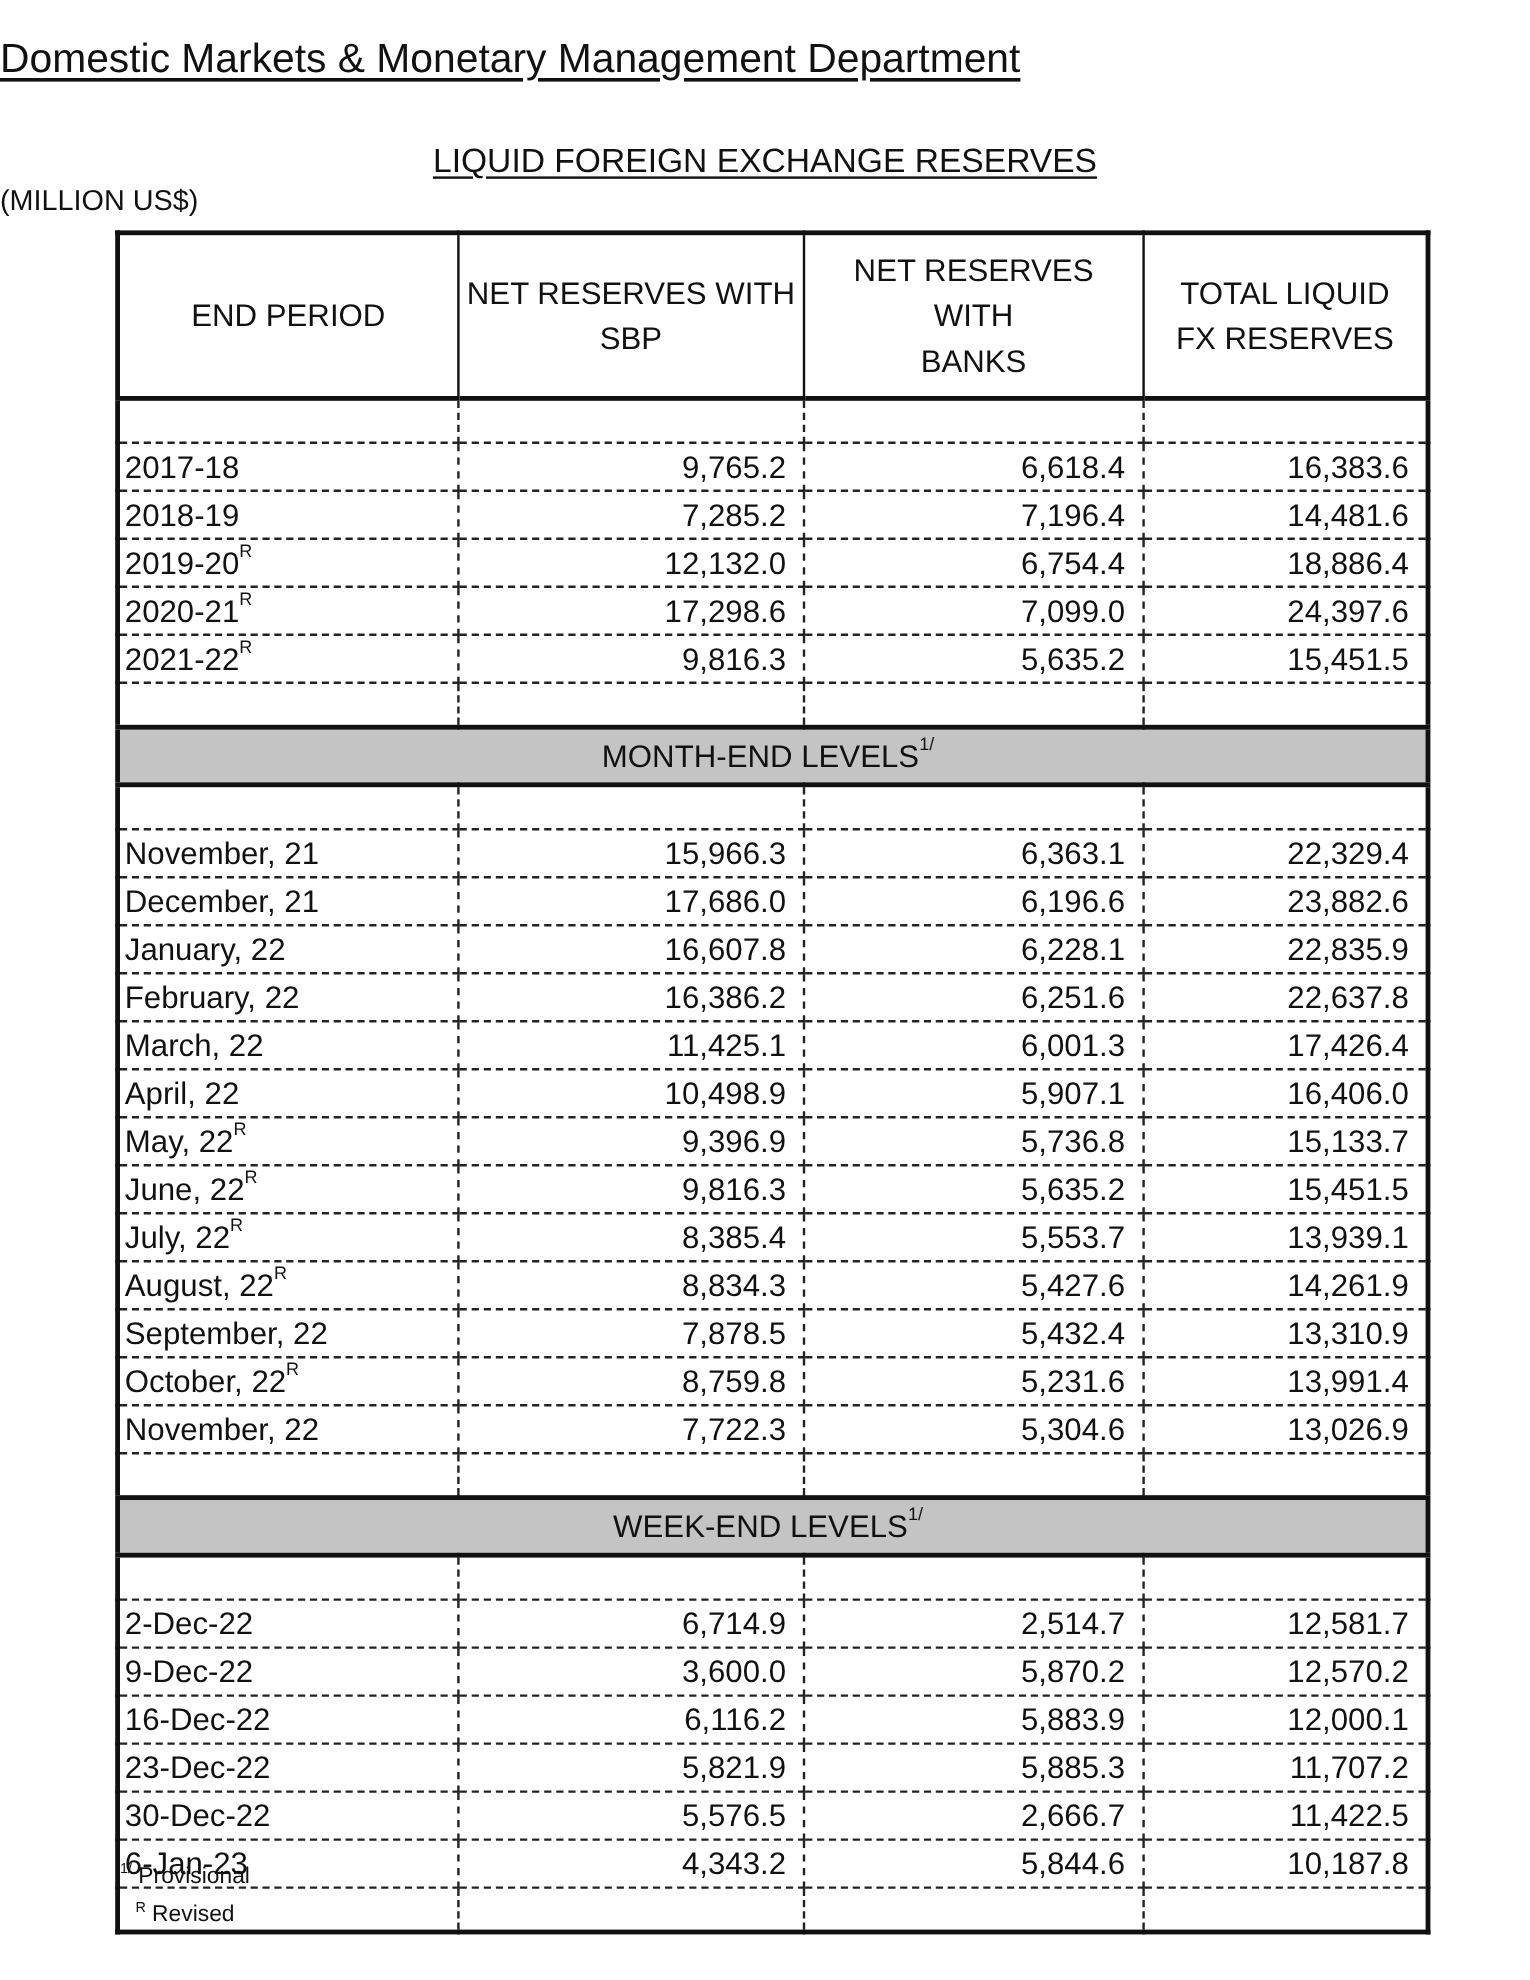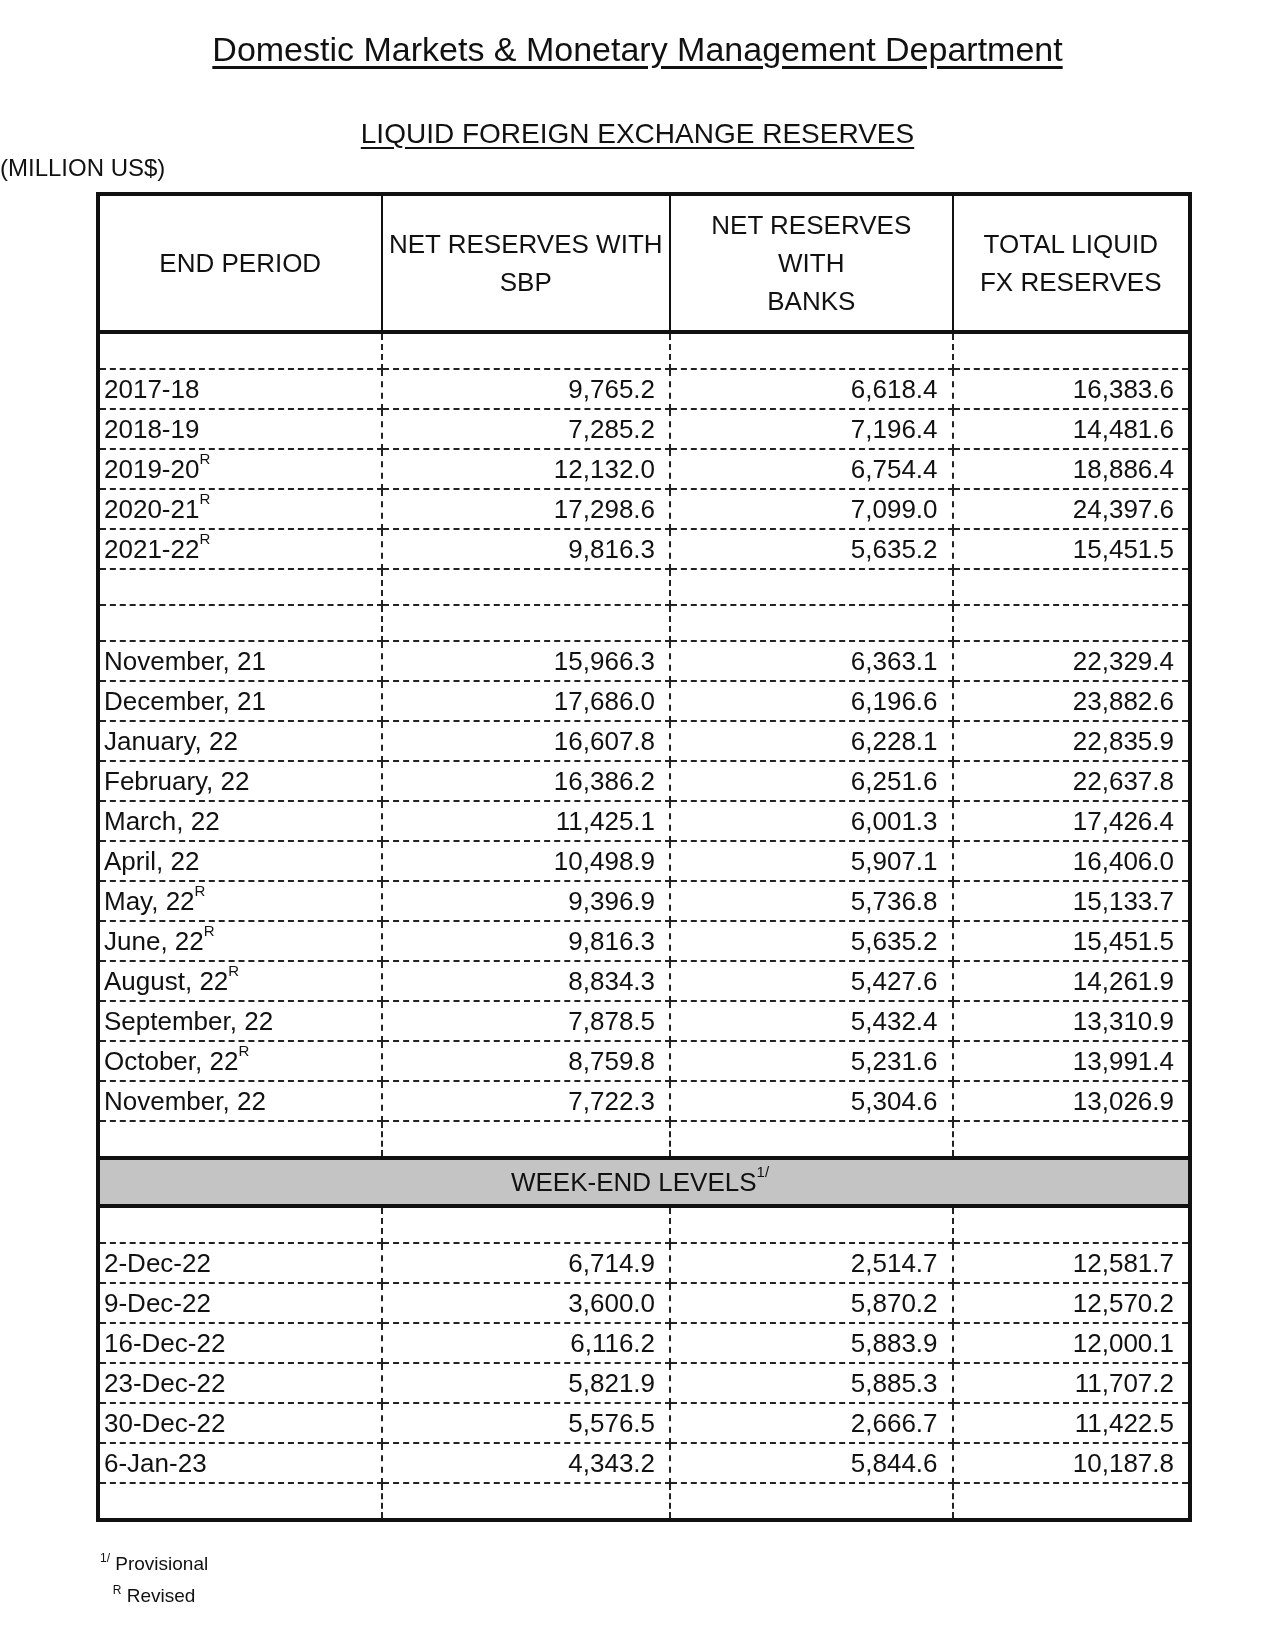--- a/index.html
+++ b/index.html
@@ -1,17 +1,17 @@
 <!DOCTYPE html>
 <html><head>
 <meta charset="utf-8">
 <style>
   html, body { margin: 0; padding: 0; background: #ffffff; }
   body { width: 1275px; height: 1650px; position: relative; font-family: "Liberation Sans", sans-serif; color: #111; }
-  .dept-title { position: absolute; top: 30px; left: 0; width: 1275px; text-align: center; font-size: 34px; text-decoration: underline; text-underline-offset: 5px; }
+  .dept-title { position: absolute; top: 30px; left: 0; width: 1275px; font-size: 34px; text-decoration: underline; text-underline-offset: 5px; }
   .report-title { position: absolute; top: 118px; left: 0; width: 1275px; text-align: center; font-size: 28px; text-decoration: underline; text-underline-offset: 4px; }
   .report-units { position: absolute; top: 154px; left: 0; width: 1275px; text-align: left; font-size: 24px; }
   table.fx { position: absolute; top: 192px; left: 96px; width: 1096px; border-collapse: collapse; border: 4px solid #111; font-size: 26px; }
   table.fx th { font-weight: normal; text-align: center; line-height: 38px; padding: 10px 4px; border: 2px solid #111; border-bottom: 4px solid #111; }
   table.fx td { border-left: 2px dashed #222; border-right: 2px dashed #222; border-bottom: 2px dashed #222; height: 38px; padding: 0 14px 0 6px; line-height: 38px; }
   table.fx td.num { text-align: right; }
   table.fx td.period { text-align: left; padding-left: 4px; }
   tr.spacer td { height: 34px; }
   tr.section td { background: #c4c4c4; text-align: center; height: 44px; border-top: 4px solid #111; border-bottom: 4px solid #111; border-left: none; border-right: none; }
   sup { font-size: 15px; vertical-align: 14px; line-height: 0; }
@@ -71,20 +71,23 @@
         <td class="num">9,816.3</td>
         <td class="num">5,635.2</td>
         <td class="num">15,451.5</td>
       </tr>
       <tr class="spacer">
         <td class=""></td>
         <td class=""></td>
         <td class=""></td>
         <td class=""></td>
       </tr>
+      <tr class="section">
+        <td colspan="4"><span>MONTH-END LEVELS</span><sup>1/</sup></td>
+      </tr>
       <tr class="spacer">
         <td class=""></td>
         <td class=""></td>
         <td class=""></td>
         <td class=""></td>
       </tr>
       <tr>
         <td class="period"><span>November, 21</span></td>
         <td class="num">15,966.3</td>
         <td class="num">6,363.1</td>
@@ -126,20 +129,26 @@
         <td class="num">5,736.8</td>
         <td class="num">15,133.7</td>
       </tr>
       <tr>
         <td class="period"><span>June, 22</span><sup>R</sup></td>
         <td class="num">9,816.3</td>
         <td class="num">5,635.2</td>
         <td class="num">15,451.5</td>
       </tr>
       <tr>
+        <td class="period"><span>July, 22</span><sup>R</sup></td>
+        <td class="num">8,385.4</td>
+        <td class="num">5,553.7</td>
+        <td class="num">13,939.1</td>
+      </tr>
+      <tr>
         <td class="period"><span>August, 22</span><sup>R</sup></td>
         <td class="num">8,834.3</td>
         <td class="num">5,427.6</td>
         <td class="num">14,261.9</td>
       </tr>
       <tr>
         <td class="period"><span>September, 22</span></td>
         <td class="num">7,878.5</td>
         <td class="num">5,432.4</td>
         <td class="num">13,310.9</td>

